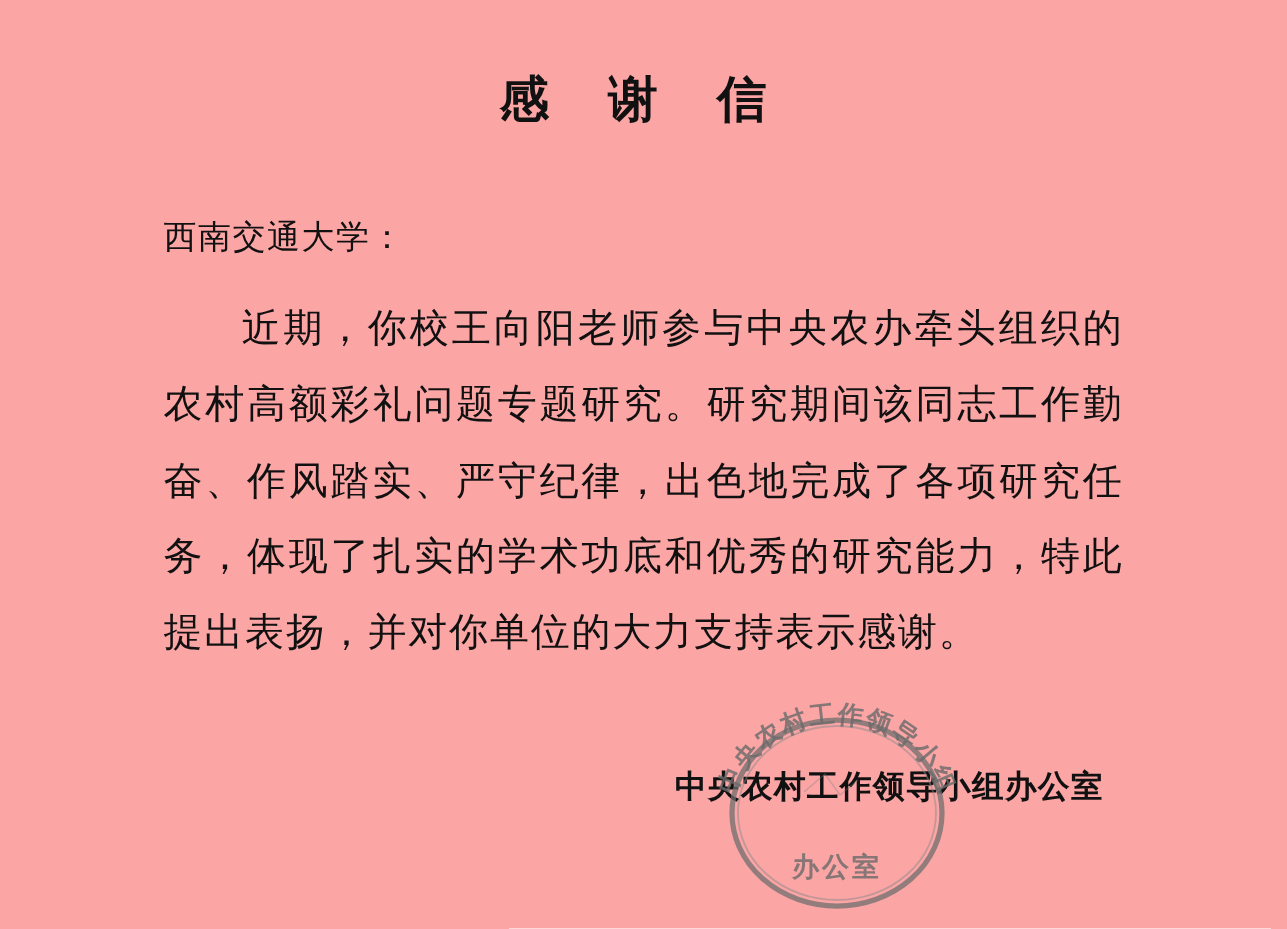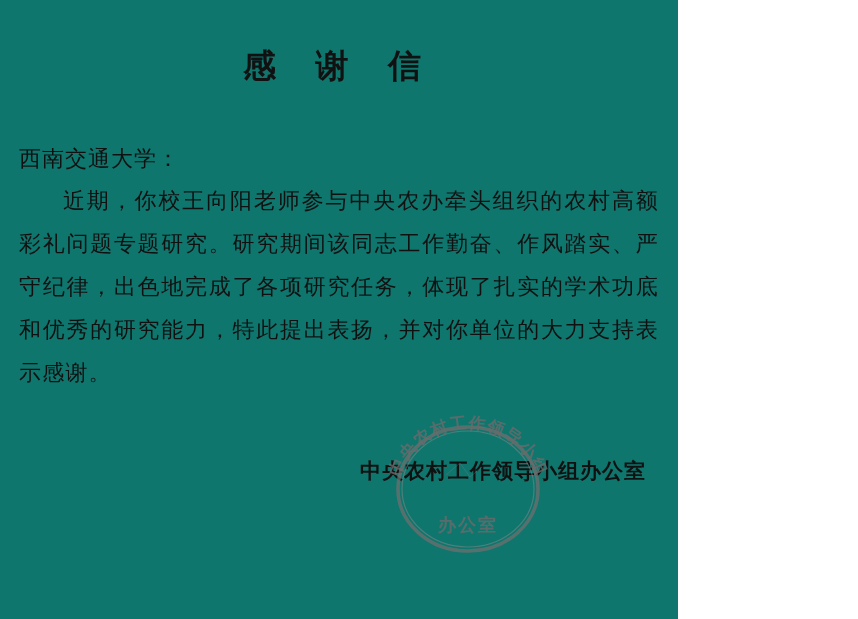--- a/index.html
+++ b/index.html
@@ -9,47 +9,47 @@
   }
   body {
     width: 858px;
     height: 619px;
     overflow: hidden;
     font-family: "DejaVu Serif", "Liberation Serif", serif;
     color: #111111;
   }
   .page {
     position: relative;
-    width: 678px;
+    width: 858px;
     height: 619px;
-    background: #0f766e;
+    background: #fca5a5;
   }
   .doc-title {
     text-align: center;
     font-size: 33px;
     font-weight: bold;
     letter-spacing: 14px;
     padding-top: 44px;
     color: #111;
     font-family: "DejaVu Serif", "Liberation Serif", serif;
   }
   .body-block {
     margin: 0 auto;
     width: 640px;
     padding-top: 52px;
   }
   .salutation {
     font-size: 22px;
     line-height: 1.6;
     letter-spacing: 1px;
     color: #111;
-    margin-bottom: 4px;
+    margin-bottom: 18px;
   }
   .paragraph {
-    font-size: 22px;
+    font-size: 26px;
     line-height: 1.95;
     letter-spacing: 1.2px;
     text-align: justify;
     text-indent: 2em;
     color: #111;
     margin: 0;
   }
   .signature-block {
     position: relative;
     width: 640px;

